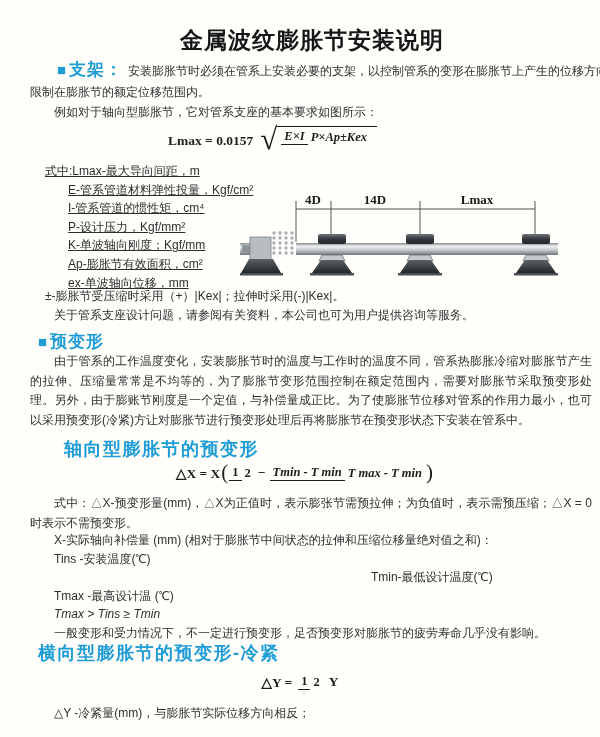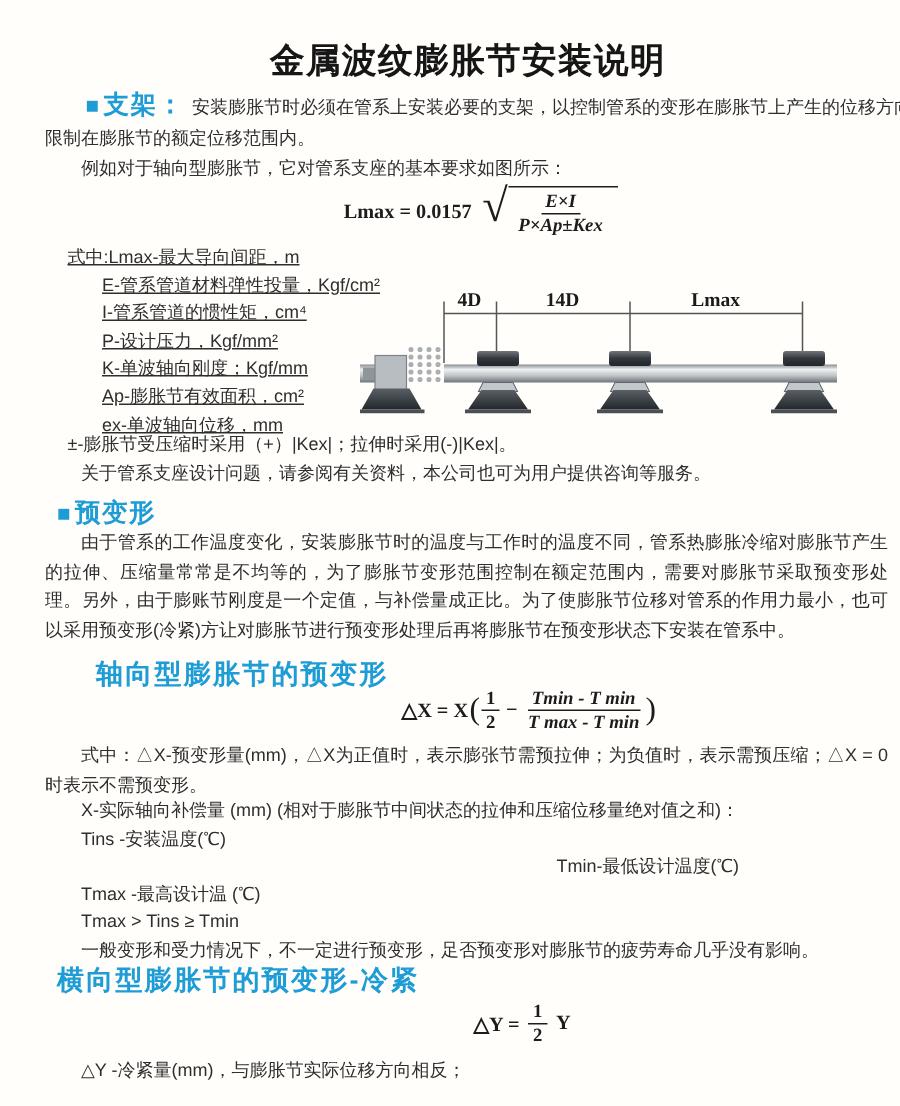--- a/index.html
+++ b/index.html
@@ -15,22 +15,22 @@
   .line{position:absolute;white-space:nowrap;color:var(--ink);font-size:12px;line-height:16px;}
   .para{position:absolute;text-align:justify;text-indent:2em;line-height:19.5px;
         color:var(--ink);font-size:12px;}
   .blue-sub{position:absolute;color:var(--accent);font-size:18px;font-weight:bold;
             letter-spacing:1.5px;white-space:nowrap;}
   .defs{position:absolute;white-space:nowrap;}
   .defs > div{line-height:18.6px;padding-left:23px;}
   .defs > div:first-child{padding-left:0;}
   .formula{position:absolute;display:flex;align-items:center;justify-content:center;
            font-family:"Liberation Serif",serif;font-weight:bold;color:var(--formula-ink);
-           font-size:13.5px;white-space:nowrap;margin-left:48px;}
-  .frac{display:inline-flex;flex-direction:column;align-items:center;line-height:1.2;
+           font-size:13.5px;white-space:nowrap;}
+  .frac{display:inline-flex;flex-direction:row;align-items:center;line-height:1.2;
         font-size:12.5px;vertical-align:middle;}
   .frac .num,.frac .den{padding:0 3px;font-style:italic;}
   .frac.bar .num{border-bottom:1.1px solid var(--formula-ink);}
   .frac.upright .num,.frac.upright .den{font-style:normal;}
   .sqrt{display:inline-flex;align-items:flex-start;margin-left:7px;}
   .radical{font-size:31px;font-weight:400;line-height:1;transform:translateY(-3px);}
   .radicand{border-top:1.5px solid var(--formula-ink);padding:2px 7px 0 4px;}
   .paren{font-size:21px;font-weight:400;transform:translateY(-1px);padding:0 1px;}
   .minus{margin:0 4px;}
   .gap{margin-left:6px;}
@@ -185,21 +185,21 @@
     <span class="paren">)</span>
   </div>
 
   <div class="para" style="left:30px;top:494px;width:562px;">式中：△X-预变形量(mm)，△X为正值时，表示膨张节需预拉伸；为负值时，表示需预压缩；△X = 0时表示不需预变形。</div>
 
   <div class="defs" style="left:54px;top:531px;">
     <div>X-实际轴向补偿量 (mm) (相对于膨胀节中间状态的拉伸和压缩位移量绝对值之和)：</div>
     <div style="padding-left:0;">Tins -安装温度(℃)</div>
     <div style="padding-left:0;text-align:right;">Tmin-最低设计温度(℃)</div>
     <div style="padding-left:0;">Tmax -最高设计温 (℃)</div>
-    <div style="padding-left:0;">Tmax &gt; Tins ≥ Tmin</div>
+    <div style="padding-left:0;font-style:italic;">Tmax &gt; Tins ≥ Tmin</div>
   </div>
 
   <div class="para" style="left:30px;top:624px;width:562px;">一般变形和受力情况下，不一定进行预变形，足否预变形对膨胀节的疲劳寿命几乎没有影响。</div>
 
   <div class="blue-sub" style="left:38px;top:641px;">横向型膨胀节的预变形-冷紧</div>
 
   <div class="formula" style="left:0;top:664px;width:600px;height:36px;">
     <span>△Y =</span>
     <span class="frac bar upright gap">
       <span class="num">1</span>

